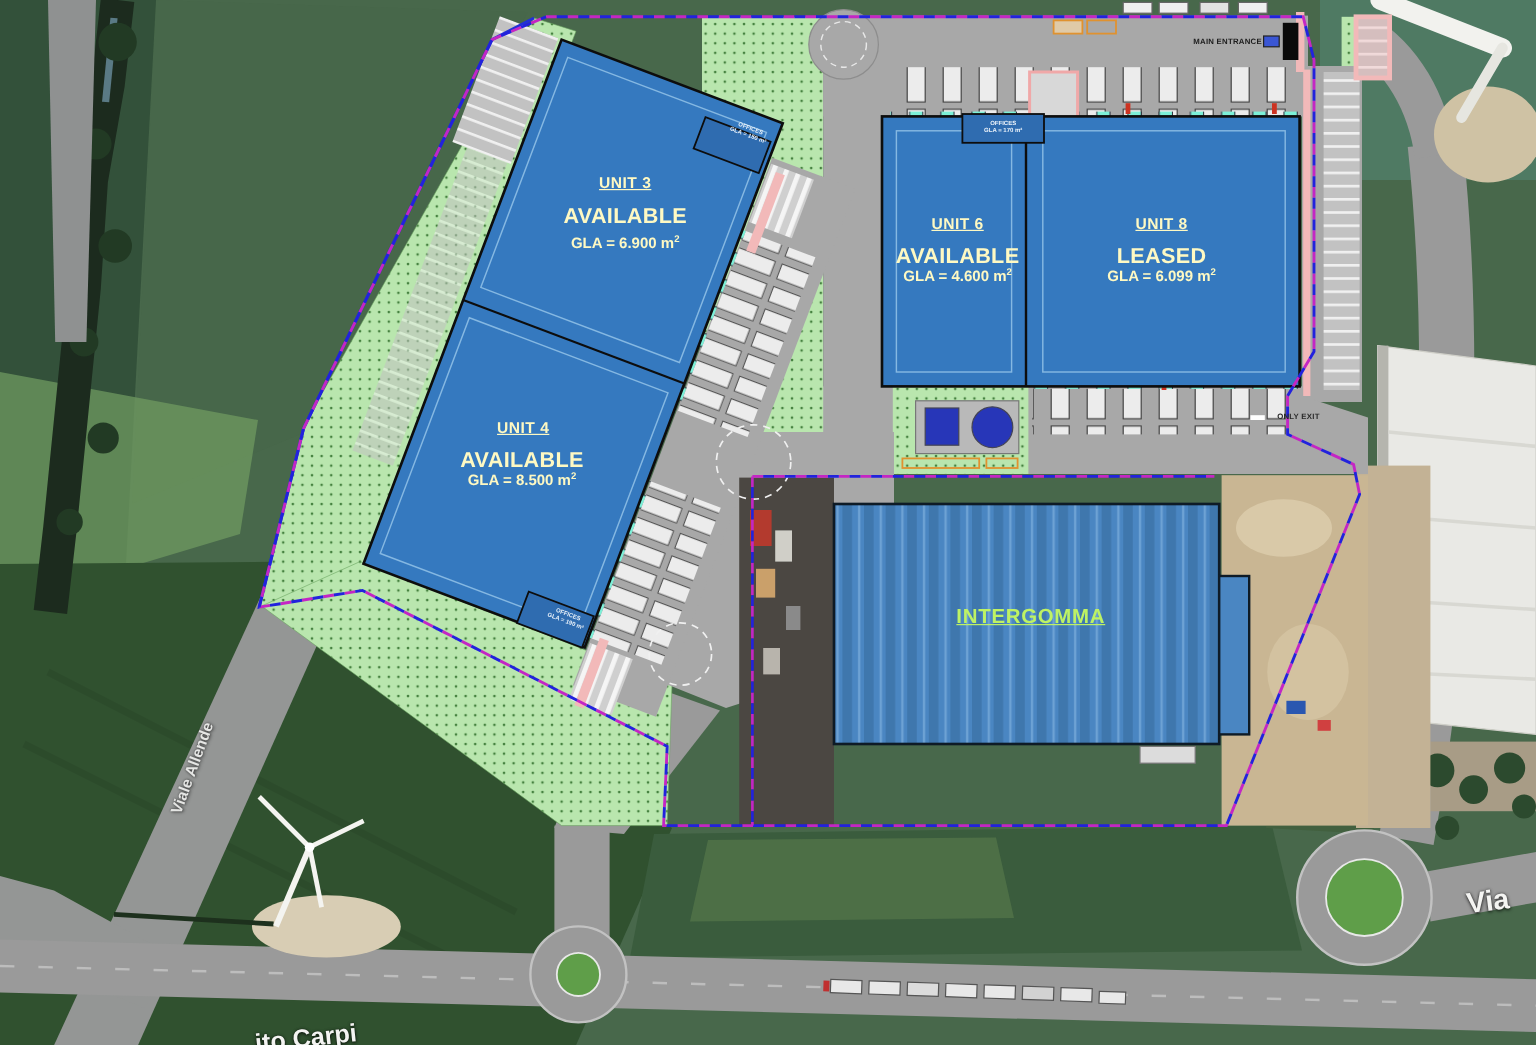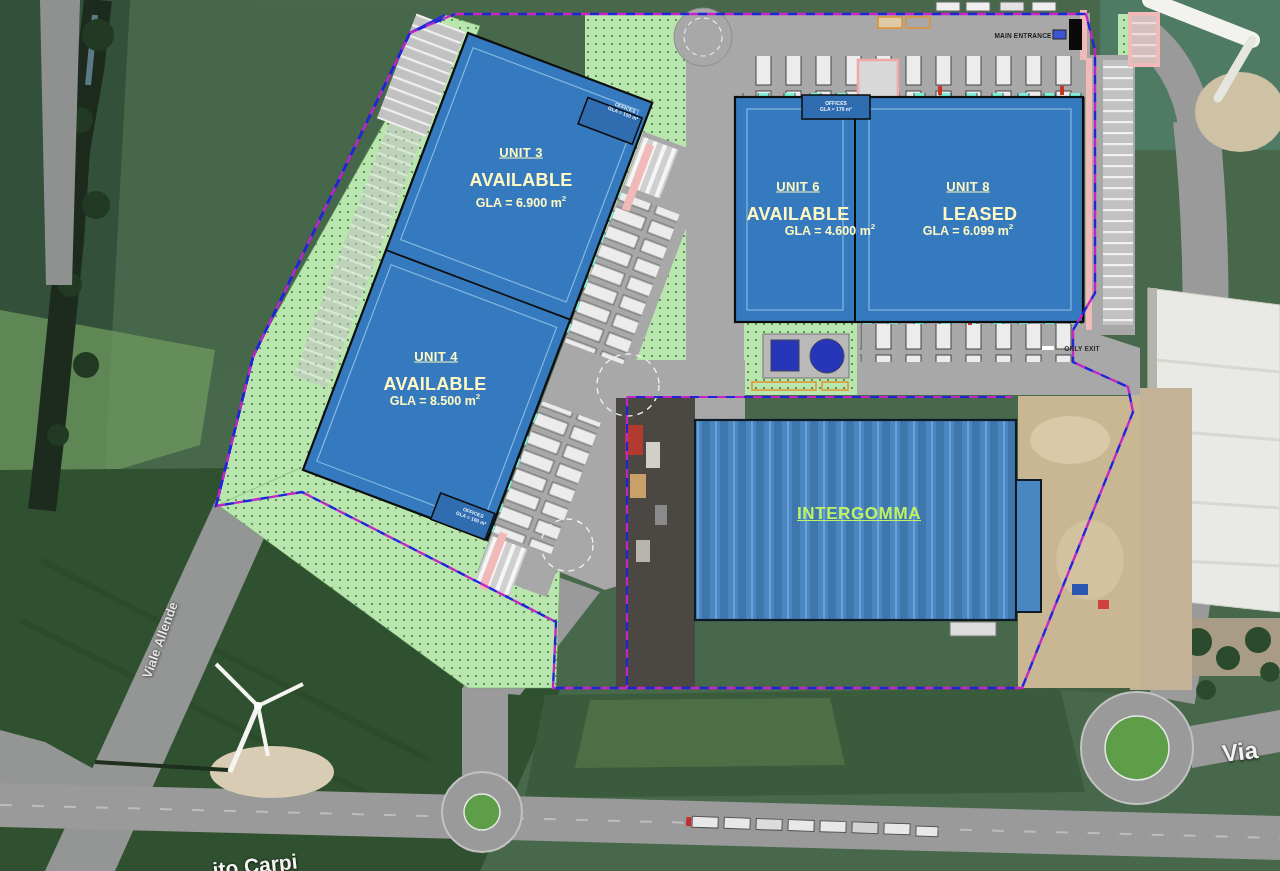--- a/index.html
+++ b/index.html
@@ -267,24 +267,24 @@
 <div class="lbl unit-title" style="left:521px;top:152px;">UNIT 3</div>
 <div class="lbl unit-status" style="left:521px;top:180px;">AVAILABLE</div>
 <div class="lbl unit-gla" style="left:521px;top:202px;"><span>GLA = 6.900 m</span><sup>2</sup></div>
 
 <div class="lbl unit-title" style="left:436px;top:356px;">UNIT 4</div>
 <div class="lbl unit-status" style="left:435px;top:384px;">AVAILABLE</div>
 <div class="lbl unit-gla" style="left:435px;top:400px;"><span>GLA = 8.500 m</span><sup>2</sup></div>
 
 <div class="lbl unit-title" style="left:798px;top:186px;">UNIT 6</div>
 <div class="lbl unit-status" style="left:798px;top:214px;">AVAILABLE</div>
-<div class="lbl unit-gla" style="left:798px;top:230px;margin-left:32px;"><span>GLA = 4.600 m</span><sup>2</sup></div>
+<div class="lbl unit-gla" style="left:798px;top:230px;"><span>GLA = 4.600 m</span><sup>2</sup></div>
 
 <div class="lbl unit-title" style="left:968px;top:186px;">UNIT 8</div>
-<div class="lbl unit-status" style="left:968px;top:214px;margin-left:12px;">LEASED</div>
+<div class="lbl unit-status" style="left:968px;top:214px;">LEASED</div>
 <div class="lbl unit-gla" style="left:968px;top:230px;"><span>GLA = 6.099 m</span><sup>2</sup></div>
 
 <div class="lbl tenant" style="left:859px;top:514px;">INTERGOMMA</div>
 
 <div class="lbl micro" style="left:1023px;top:35px;">MAIN ENTRANCE</div>
 <div class="lbl micro" style="left:1082px;top:348px;color:#2a2a2a;">ONLY EXIT</div>
 
 <div class="lbl tiny rot-b" style="left:624px;top:111px;"><span>OFFICES</span><br><span>GLA = 150 m²</span></div>
 <div class="lbl tiny rot-b" style="left:472px;top:516px;"><span>OFFICES</span><br><span>GLA = 190 m²</span></div>
 <div class="lbl tiny" style="left:836px;top:107px;"><span>OFFICES</span><br><span>GLA = 170 m²</span></div>

